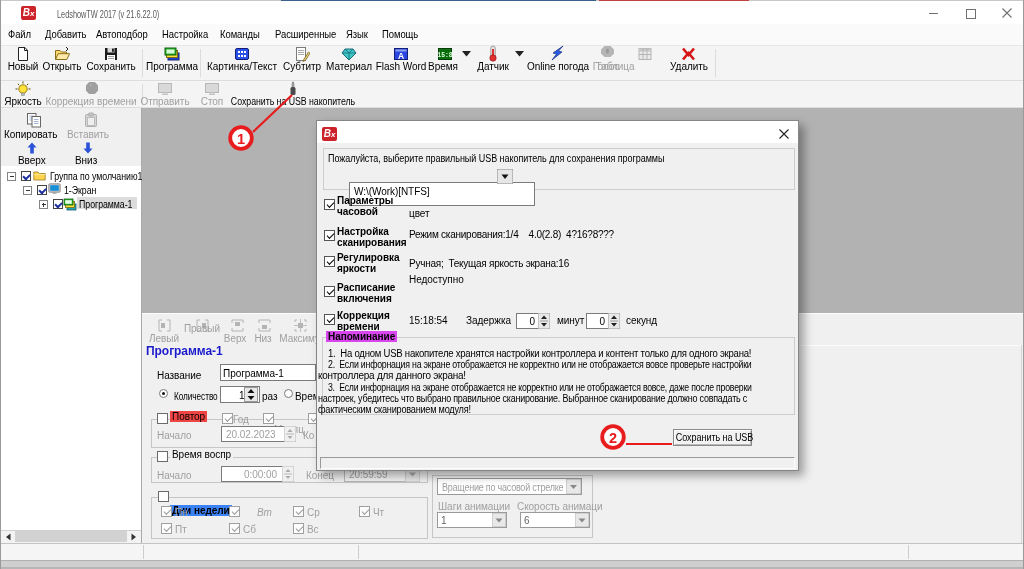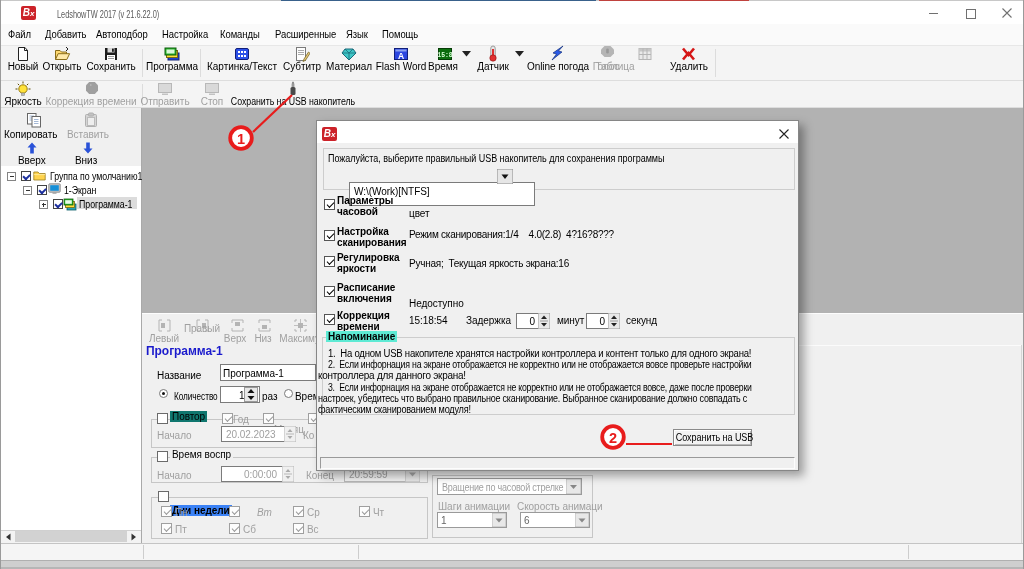--- a/index.html
+++ b/index.html
@@ -310,21 +310,21 @@
           <path d="M7 2 l3.5 4 h-7 z" fill="#111"></path>
           <path d="M7 13 l3.5-4 h-7 z" fill="#111"></path>
         </svg>
       </div>
 <div class="lbl" style="left:261px;top:391px;">раз</div>
 <div class="rad" style="left:283px;top:389px;"></div>
 <div class="lbl" style="left:294px;top:391px;">Время</div>
 
 <div class="gb" style="left:150px;top:419px;width:277px;height:29px;border-color:#c6c6c6;"></div>
 <div class="cbx" style="left:156px;top:413px;"></div>
-<div class="ab" style="left:169px;top:411px;background:#0f766e;padding:0 2px;"><span class="lbl" style="position:static;">Повтор</span></div>
+<div class="ab" style="left:169px;top:411px;background:#ef4444;padding:0 2px;"><span class="lbl" style="position:static;">Повтор</span></div>
 <div class="cbd" style="left:221px;top:413px;"></div>
 <div class="lbl dis" style="left:232px;top:414px;">Год</div>
 <div class="cbd" style="left:262px;top:413px;"></div>
 <div class="lbl dis" style="left:273px;top:414px;margin-top:10px;">Месяц</div>
 <div class="cbd" style="left:307px;top:413px;"></div>
 <div class="lbl dis" style="left:156px;top:430px;">Начало</div>
 <div class="inp" style="left:220px;top:426px;width:64px;height:16px;">
         <div class="lbl dis" style="left:4px;top:2px;">20.02.2023</div>
       </div>
 <div class="spin" style="left:283px;top:426px;">
@@ -457,21 +457,21 @@
 <div class="bcell" style="left:20px;top:131px;">
         <div>Регулировка</div>
         <div>яркости</div>
       </div>
 <div class="lbl dsc" style="left:92px;top:137px;">Ручная; &nbsp;Текущая яркость экрана:16</div>
 <div class="cbk" style="left:7px;top:165px;"></div>
 <div class="bcell" style="left:20px;top:161px;">
         <div>Расписание</div>
         <div>включения</div>
       </div>
-<div class="lbl" style="left:92px;top:177px;">Недоступно</div>
+<div class="lbl" style="left:92px;top:153px;">Недоступно</div>
 <div class="cbk" style="left:7px;top:193px;"></div>
 <div class="bcell" style="left:20px;top:189px;">
         <div>Коррекция</div>
         <div>времени</div>
       </div>
 <div class="lbl" style="left:92px;top:194px;">15:18:54</div>
 <div class="lbl" style="left:149px;top:194px;">Задержка</div>
 <div class="inp" style="left:199px;top:192px;width:23px;height:16px;">
         <div class="lbl" style="right:3px;top:2px;">0</div>
       </div>
@@ -491,21 +491,21 @@
         <svg width="12" height="16">
           <rect x="0" y="0" width="12" height="16" fill="#e8e8e8" stroke="#9a9a9a"></rect>
           <path d="M2 8 h8" stroke="#9a9a9a"></path>
           <path d="M6 2.5 l3 3.5 h-6 z" fill="#222"></path>
           <path d="M6 13.5 l3-3.5 h-6 z" fill="#222"></path>
         </svg>
       </div>
 <div class="lbl" style="left:309px;top:194px;">секунд</div>
 
 <div class="ab" style="left:5px;top:216px;width:473px;height:78px;border:1px solid #cdcdcd;box-sizing:border-box;"></div>
-<div class="ab" style="left:9px;top:210px;background:#5eead4;padding:0 2px;"><span style="font-weight:bold;">Напоминание</span></div>
+<div class="ab" style="left:9px;top:210px;background:#d946ef;padding:0 2px;"><span style="font-weight:bold;">Напоминание</span></div>
 <div class="lbl dsc" style="left:11px;top:227px;transform:scaleX(0.955);transform-origin:0 0;">1.&nbsp; На одном USB накопителе хранятся настройки контроллера и контент только для одного экрана!</div>
 <div class="lbl dsc" style="left:11px;top:238px;transform:scaleX(0.878);transform-origin:0 0;">2.&nbsp; Если инфорнация на экране отображается не корректно или не отображается вовсе проверьте настройки</div>
 <div class="lbl dsc" style="left:1px;top:249px;transform:scaleX(0.995);transform-origin:0 0;">контроллера для данного экрана!</div>
 <div class="lbl dsc" style="left:11px;top:261px;transform:scaleX(0.87);transform-origin:0 0;">3.&nbsp; Если инфорнация на экране отображается не корректно или не отображается вовсе, даже после проверки</div>
 <div class="lbl dsc" style="left:1px;top:272px;transform:scaleX(0.895);transform-origin:0 0;">настроек, убедитесь что выбрано правильное сканирование. Выбранное сканирование должно совпадать с</div>
 <div class="lbl dsc" style="left:1px;top:283px;transform:scaleX(0.915);transform-origin:0 0;">фактическим сканированием модуля!</div>
 
 <div class="ab" style="left:356px;top:308px;width:79px;height:17px;background:#f2f2f2;border:1px solid #8a8a8a;box-sizing:border-box;box-shadow:inset 1px 1px 0 #fff, inset -1px -1px 0 #b8b8b8;"><span style="display:inline-block;padding-left:2px;line-height:15px;font-size:10px;white-space:nowrap;transform:scaleX(0.9);transform-origin:0 50%;">Сохранить на USB</span></div>
 
 <div class="ab" style="left:3px;top:336px;width:475px;height:12px;background:#f0f0f0;border:1px solid;border-color:#9a9a9a #fdfdfd #fdfdfd #9a9a9a;box-sizing:border-box;"></div>

